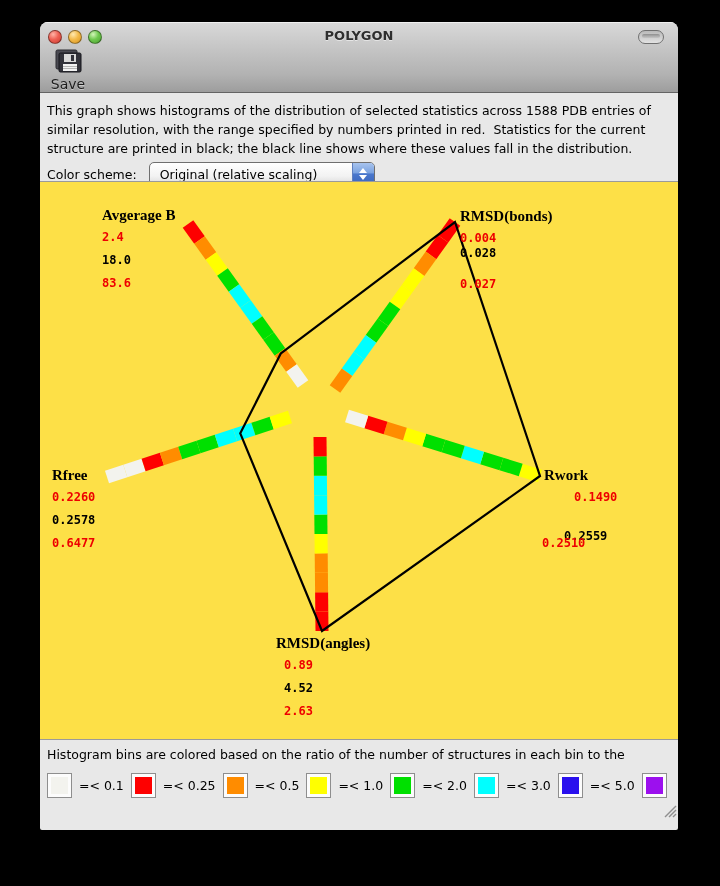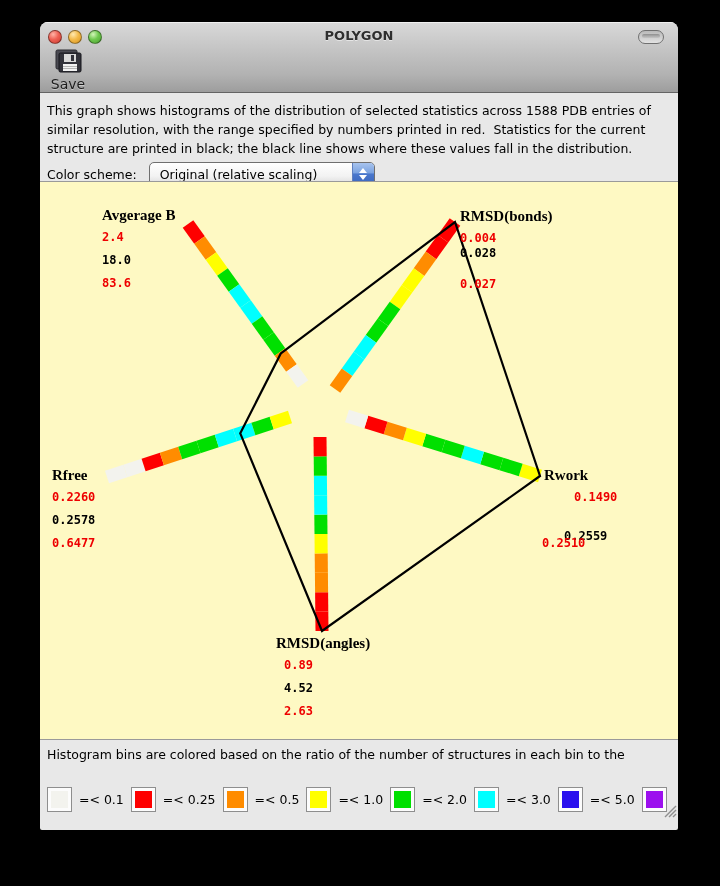--- a/index.html
+++ b/index.html
@@ -33,32 +33,32 @@
     background:linear-gradient(#ffffff,#f2f2f2 60%,#dadada);box-sizing:border-box;
     display:flex;align-items:center;box-shadow:0 1px 0 rgba(255,255,255,.7);}
   .popup-text{font-size:12.5px;padding-left:10px;color:#000;flex:1;white-space:nowrap;overflow:hidden;}
   .popup-cap{width:21px;height:100%;border-left:1px solid #5f7fbf;border-radius:0 4px 4px 0;
     background:linear-gradient(#a8c4ee,#7ba2e0 45%,#4a77cc 50%,#3a66bd);
     display:flex;flex-direction:column;align-items:center;justify-content:center;}
   .arrow{width:0;height:0;border-left:4px solid transparent;border-right:4px solid transparent;}
   .arrow.up{border-bottom:5px solid #fff;margin-bottom:2px;}
   .arrow.down{border-top:5px solid #fff;}
   
-  .plot{position:relative;width:638px;height:558px;background:#fef9c3;
+  .plot{position:relative;width:638px;height:558px;background:#fde047;
     border-top:1px solid #9a9a9a;box-sizing:border-box;}
   .plot svg{position:absolute;left:0;top:0;}
   .ax-label{position:absolute;font-family:"Liberation Serif","DejaVu Serif",serif;
     font-weight:bold;font-size:15px;color:#000;white-space:nowrap;}
   .ax-val{position:absolute;font-family:"DejaVu Sans Mono","Liberation Mono",monospace;
     font-weight:bold;font-size:12px;line-height:23px;white-space:nowrap;}
   
   .legend{border-top:1px solid #9a9a9a;background:#e8e8e8;height:84px;box-sizing:border-box;
     padding:6px 7px 0 7px;position:relative;}
   .legend-line{font-size:12.5px;line-height:18px;color:#000;white-space:pre;}
-  .bins{display:flex;align-items:center;margin-top:23px;gap:7px;}
+  .bins{display:flex;align-items:center;margin-top:9px;gap:7px;}
   .swatch{width:25px;height:25px;background:#fcfcfc;border:1px solid #8e8e8e;box-sizing:border-box;
     display:flex;align-items:center;justify-content:center;flex:none;}
   .swatch-inner{width:17px;height:17px;}
   .bin-label{font-size:12.5px;color:#000;white-space:nowrap;}
   .grip{position:absolute;right:1px;bottom:1px;}
 </style>
 </head>
 <body>
 
 <div class="window">

